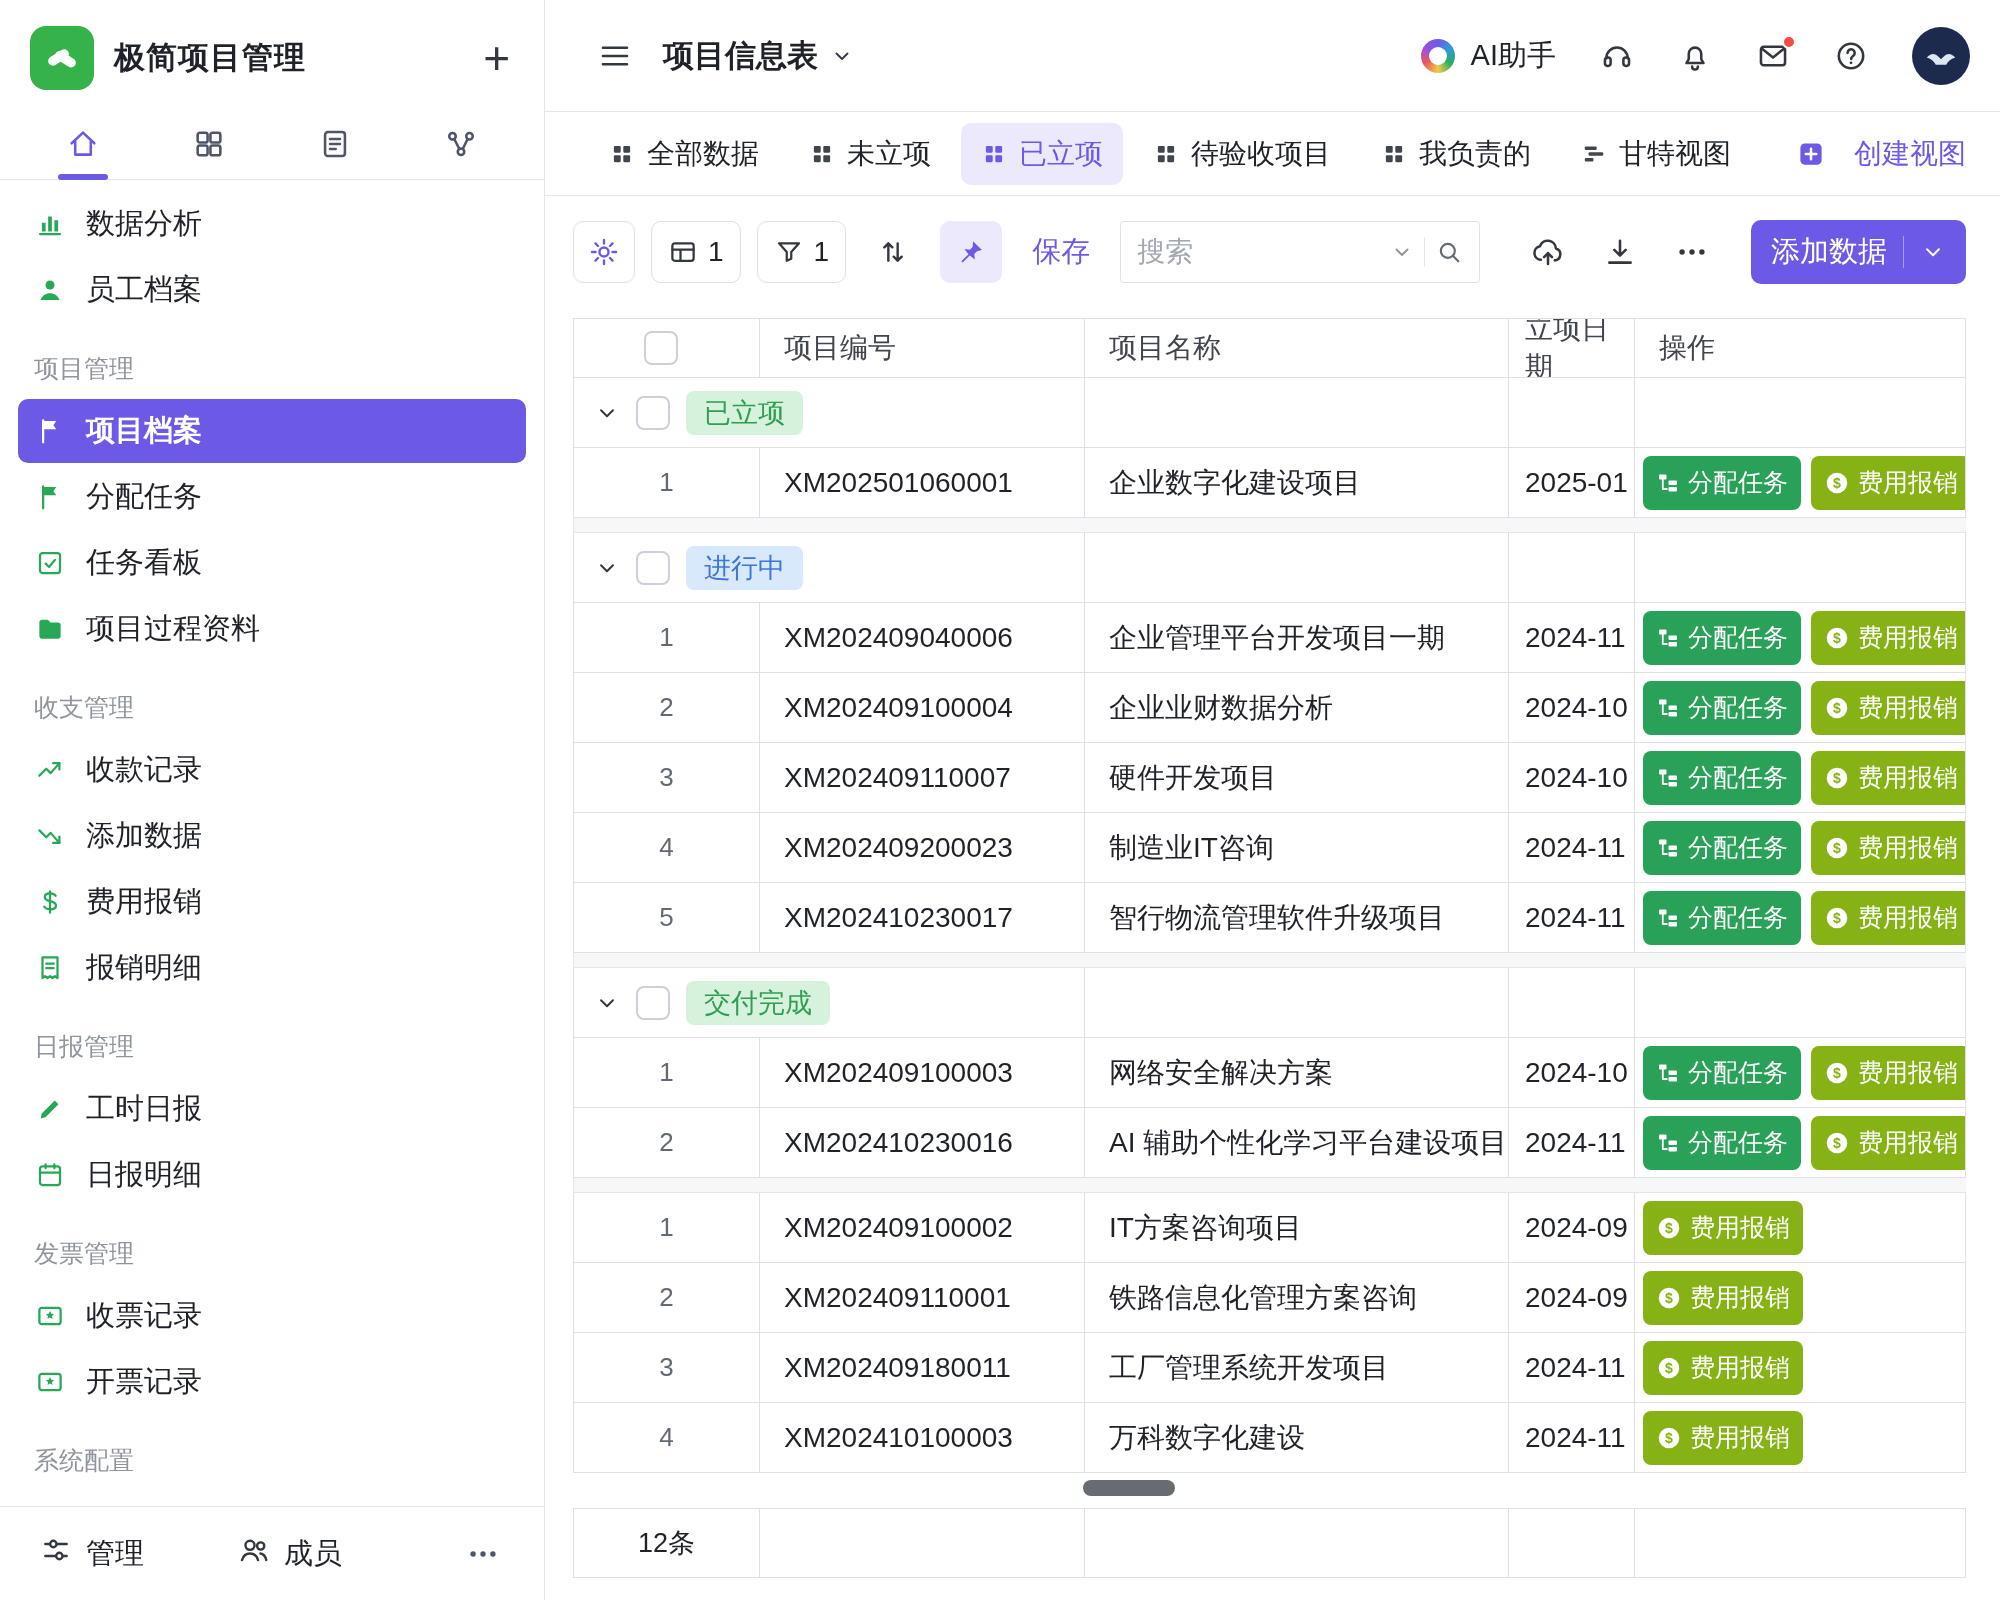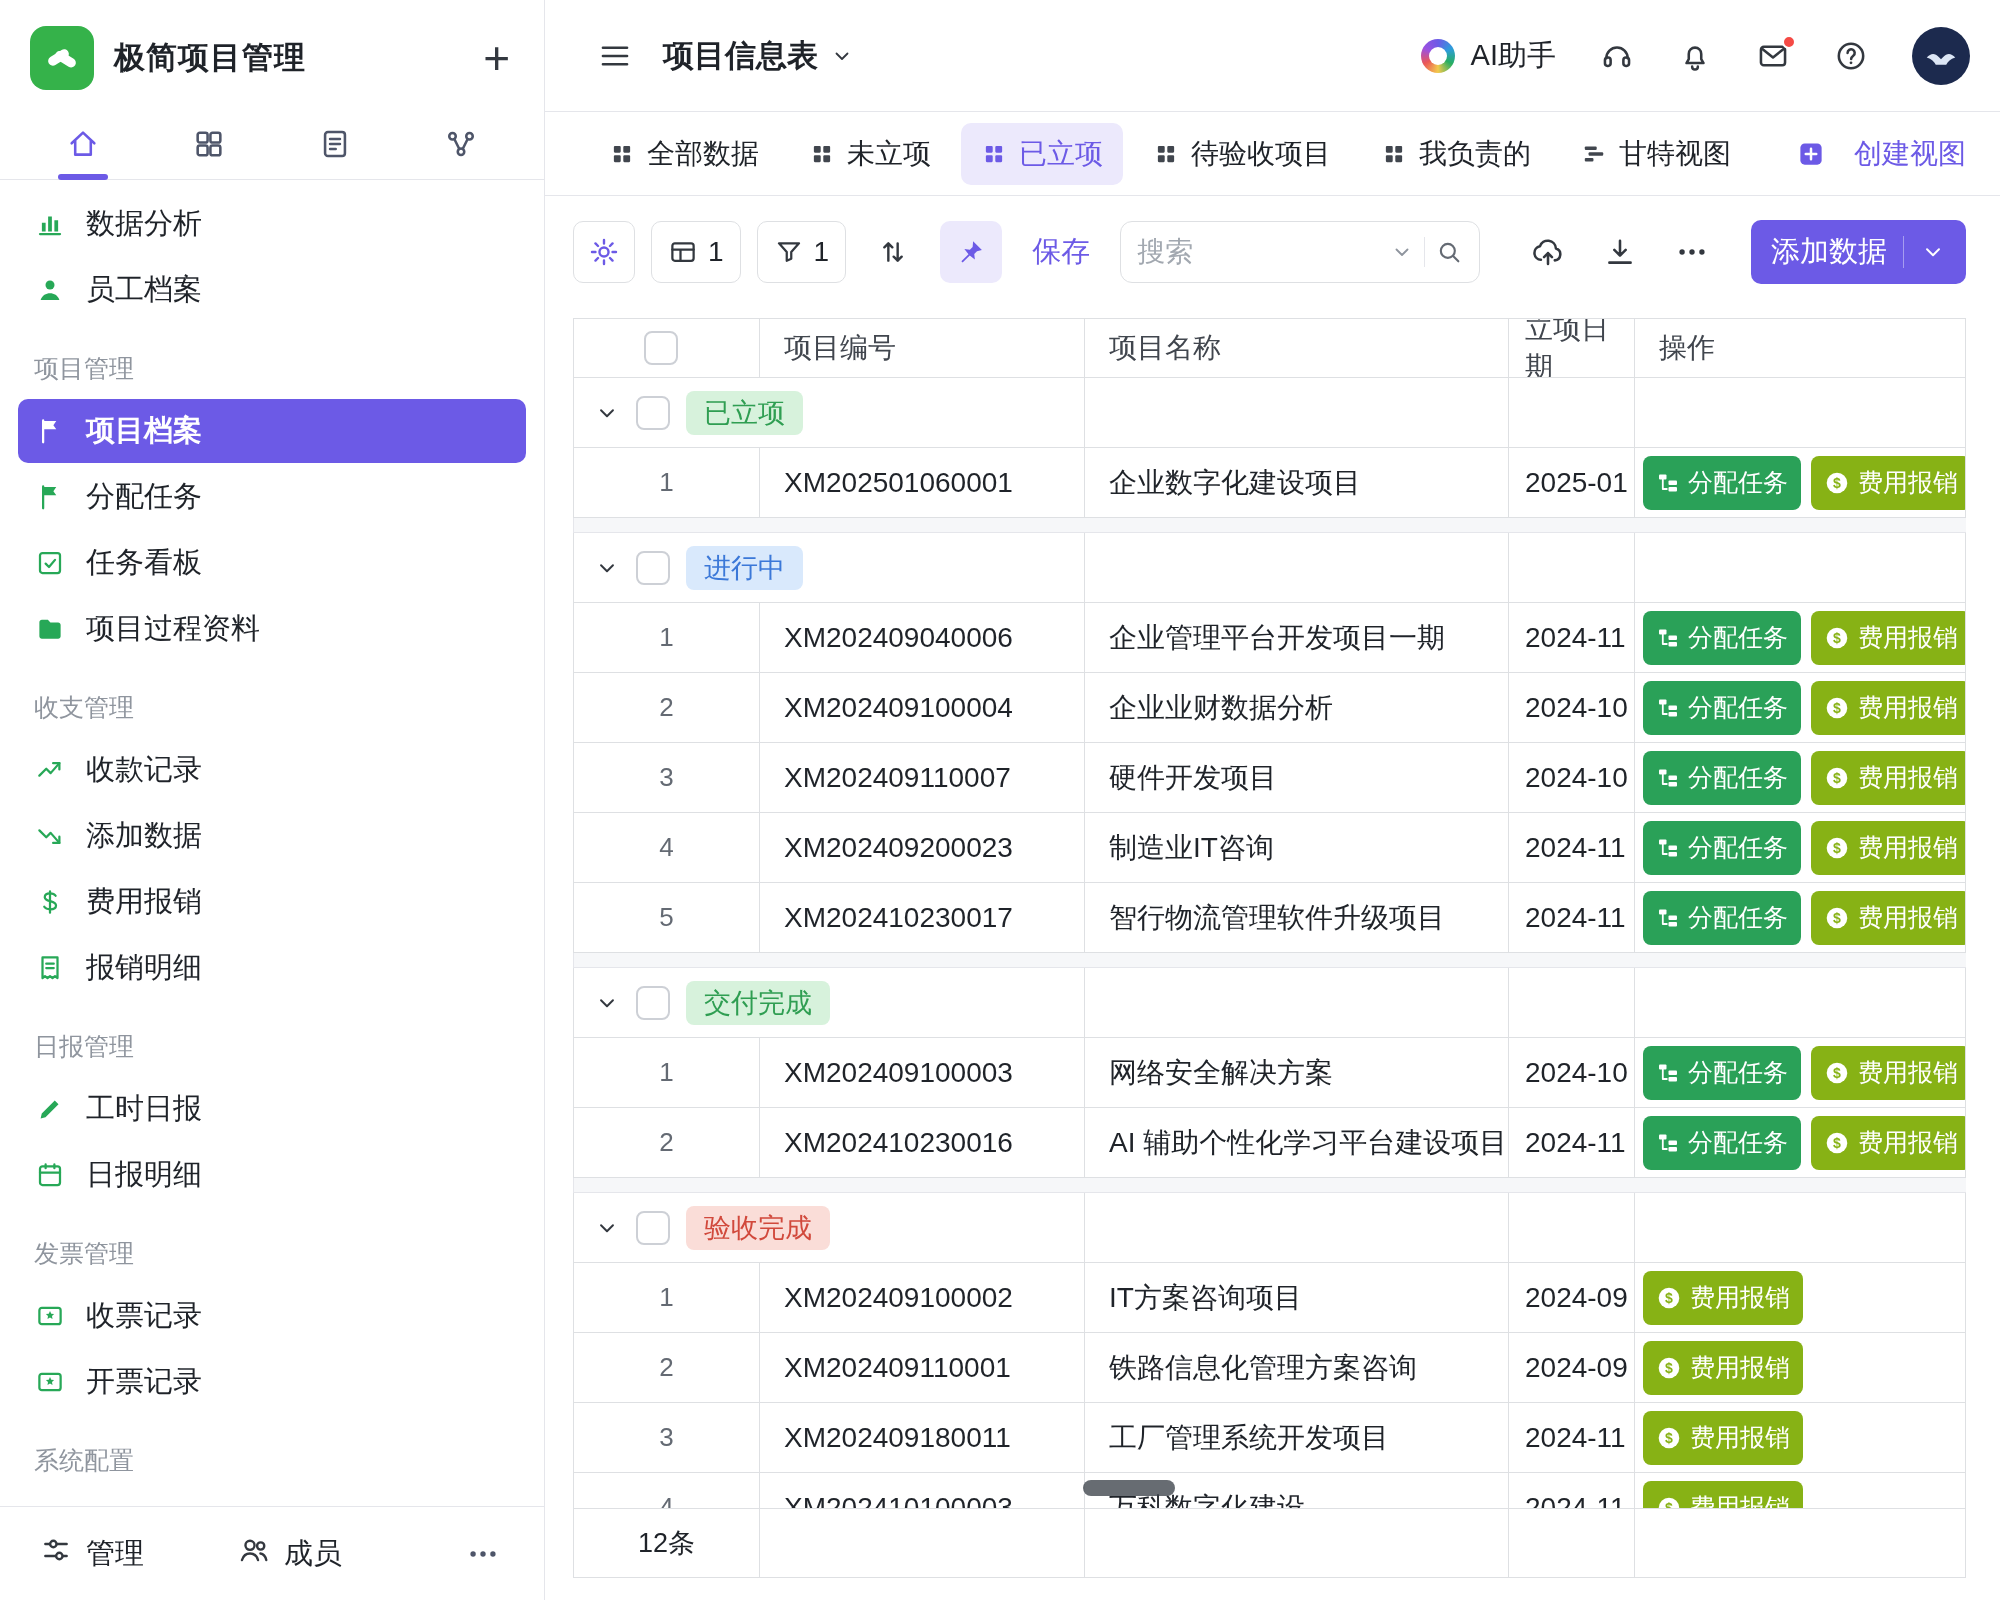--- a/index.html
+++ b/index.html
@@ -45,21 +45,21 @@
   .view-tab { display: flex; align-items: center; gap: 12px; padding: 12px 20px; border-radius: 10px; font-size: 28px; margin-right: 10px; cursor: pointer; white-space: nowrap; }
   .view-tab.active { background: var(--accent-light); color: var(--accent); font-weight: 500; }
   .view-create { margin-left: auto; display: flex; align-items: center; gap: 28px; font-size: 28px; color: var(--accent); cursor: pointer; white-space: nowrap; }
 
   .toolbar { flex: none; display: flex; align-items: center; padding: 24px 34px 22px 28px; gap: 16px; }
   .tbtn { height: 62px; border: 1px solid #DEE0E3; border-radius: 10px; background: #fff; display: inline-flex; align-items: center; justify-content: center; gap: 10px; padding: 0 16px; font-size: 28px; cursor: pointer; flex: none; }
   .tbtn.sq { width: 62px; padding: 0; }
   .tbtn.noborder { border: none; }
   .tbtn.pinned { background: var(--accent-light); border: none; }
   .save { color: var(--accent); font-size: 29px; font-weight: 500; margin: 0 14px; cursor: pointer; flex: none; }
-  .search { width: 360px; height: 62px; border: 1px solid #DEE0E3; border-radius: 12px; display: flex; align-items: center; padding: 0 16px; gap: 10px; flex: none; }
+  .search { width: 360px; height: 62px; border: 1px solid #DEE0E3; border-radius: 4px; display: flex; align-items: center; padding: 0 16px; gap: 10px; flex: none; }
   .search input { border: none; outline: none; flex: 1; min-width: 0; font-size: 28px; font-family: inherit; color: #1F2329; background: transparent; }
   .search input::placeholder { color: #A2A8B0; }
   .sdiv { width: 1px; height: 30px; background: #E5E6EB; }
   .tool-icons { margin-left: auto; display: flex; align-items: center; gap: 38px; padding: 0 26px 0 10px; }
   .tool-icons span { display: flex; cursor: pointer; }
   .add-btn { height: 64px; background: var(--accent); color: #fff; border-radius: 10px; display: flex; align-items: center; gap: 16px; padding: 0 20px; font-size: 29px; cursor: pointer; flex: none; }
   .adiv { width: 1px; height: 32px; background: rgba(255,255,255,.4); }
 
   
   .table-wrap { position: relative; flex: 1; margin: 12px 34px 22px 28px; overflow: hidden; font-size: 28px; }
@@ -805,34 +805,20 @@
                   <svg viewBox="0 0 24 24" width="26" height="26">
                     <circle cx="12" cy="12" r="9.5" fill="#fff"></circle>
                     <text x="12" y="16.3" text-anchor="middle" font-size="13" font-weight="bold" fill="#87B215">$</text>
                   </svg>
                 </span>
                 <span>费用报销</span>
               </span>
             </div>
           </div>
           <div class="gap-row"></div>
-          <div class="trow grow">
-            <div class="cell cg">
-              <span class="gchev">
-                <svg viewBox="0 0 24 24" width="26" height="26">
-                  <path d="M6.5 9.5l5.5 5.5 5.5-5.5" stroke="#33383F" stroke-width="1.8" fill="none" stroke-linecap="round" stroke-linejoin="round"></path>
-                </svg>
-              </span>
-              <span class="cb"></span>
-              <span class="badge red">验收完成</span>
-            </div>
-            <div class="cell c2"></div>
-            <div class="cell c3"></div>
-            <div class="cell c4"></div>
-          </div>
           <div class="trow drow">
             <div class="cell c0 num">1</div>
             <div class="cell c1 code">XM202409100002</div>
             <div class="cell c2 pname">IT方案咨询项目</div>
             <div class="cell c3 pdate">2024-09</div>
             <div class="cell c4 acts">
               <span class="abtn expense">
                 <span style="display:flex">
                   <svg viewBox="0 0 24 24" width="26" height="26">
                     <circle cx="12" cy="12" r="9.5" fill="#fff"></circle>

